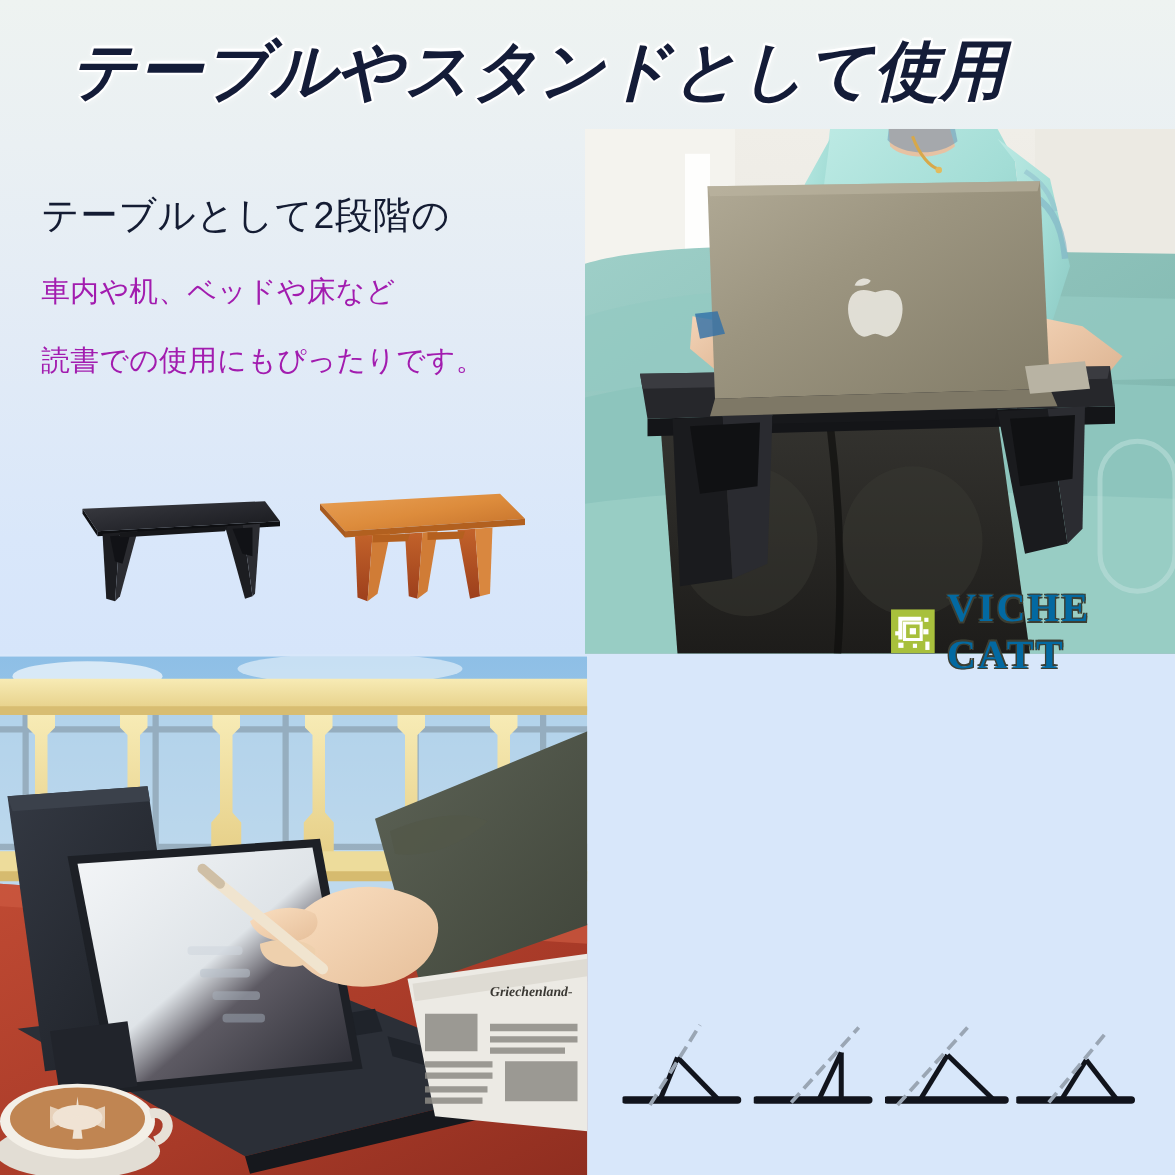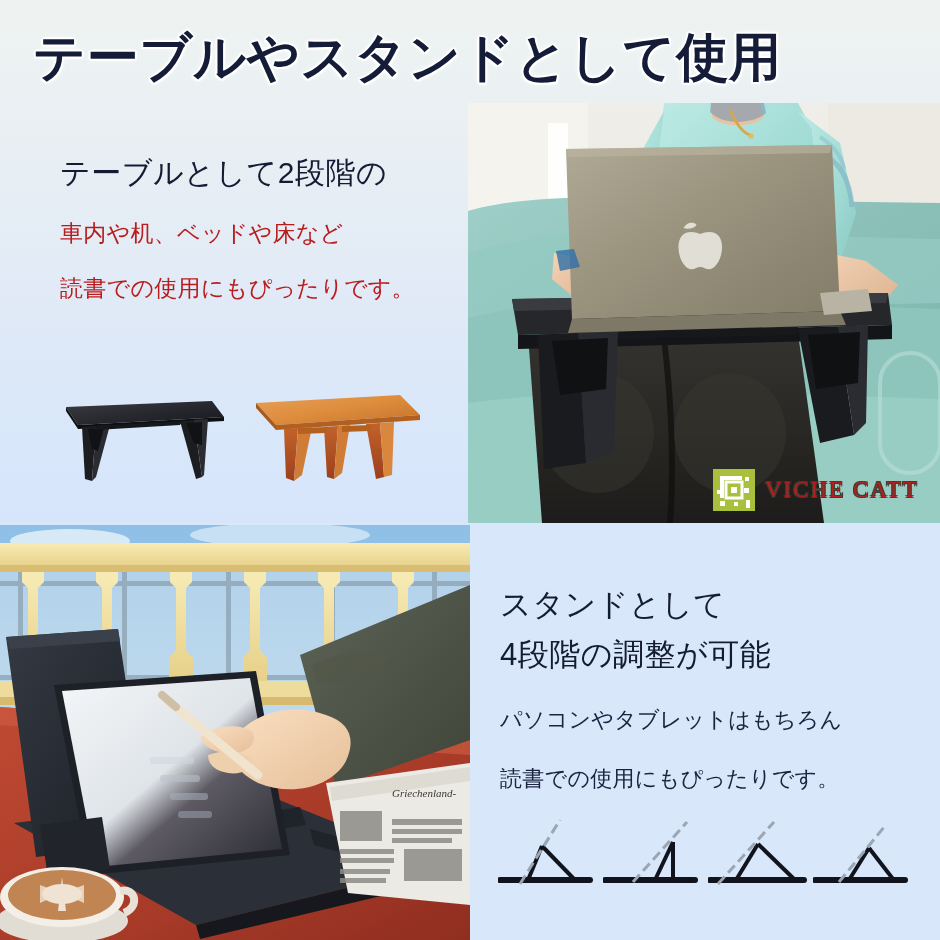--- a/index.html
+++ b/index.html
@@ -7,48 +7,48 @@
        font-family:"Liberation Sans","DejaVu Sans",sans-serif;}
   .canvas{position:relative;width:940px;height:940px;overflow:hidden;}
 
   
   .bg-topleft{position:absolute;left:0;top:0;width:940px;height:525px;
       background:linear-gradient(180deg,#eef3f1 0%,#eaf0f3 22%,#e2ebf6 52%,#d9e7fa 82%,#d6e5fa 100%);}
   .bg-bottomright{position:absolute;left:470px;top:523px;width:470px;height:417px;background:#d8e7fa;}
   .bg-bottomleftpad{position:absolute;left:0;top:523px;width:470px;height:417px;background:#d8e7fa;}
 
   
-  .main-title{position:absolute;left:33px;top:28px;font-size:52px;line-height:1.12;
+  .main-title{position:absolute;left:56px;top:28px;font-size:52px;line-height:1.12;
       font-weight:bold;color:#141c38;letter-spacing:0.5px;white-space:nowrap;
       text-shadow:
          2px 0 0 #fff,-2px 0 0 #fff,0 2px 0 #fff,0 -2px 0 #fff,
          1.5px 1.5px 0 #fff,-1.5px 1.5px 0 #fff,1.5px -1.5px 0 #fff,-1.5px -1.5px 0 #fff,
-         0 0 7px rgba(255,255,255,.95);}
-
-  
-  .left-block{position:absolute;left:60px;top:150px;width:400px;}
+         0 0 7px rgba(255,255,255,.95); font-style: italic;}
+
+  
+  .left-block{position:absolute;left:33px;top:150px;width:400px;}
   .lead{font-size:30px;line-height:1.55;color:#141c33;letter-spacing:0.5px;}
-  .sub{margin-top:18px;font-size:23px;line-height:1.62;color:#b91c1c;letter-spacing:0.3px;}
+  .sub{margin-top:18px;font-size:23px;line-height:1.62;color:#a21caf;letter-spacing:0.3px;}
 
   
   .tables{position:absolute;left:52px;top:385px;width:380px;height:105px;}
   .tbl{position:absolute;top:0;}
   .tbl svg{display:block;}
 
   
   .photo{position:absolute;overflow:hidden;}
   .photo-topright{left:468px;top:103px;width:472px;height:420px;}
-  .photo-bottomleft{left:0px;top:525px;width:470px;height:415px;}
+  .photo-bottomleft{left:0px;top:525px;width:470px;height:415px;font-weight:bold;}
   .ph-svg{display:block;width:100%;height:100%;}
 
   
   .watermark{position:absolute;left:712px;top:468px;display:flex;align-items:center;gap:9px;}
   .wm-mark{width:44px;height:44px;display:block;}
-  .wm-text{font-family:"Liberation Serif","DejaVu Serif",serif;font-size:23px;font-weight:normal;
-      color:#b91c1c;letter-spacing:2px;
+  .wm-text{font-family:"Liberation Serif","DejaVu Serif",serif;font-size:32px;font-weight:bold;
+      color:#0369a1;letter-spacing:2px;
       text-shadow:1px 1px 0 #3c3f34,-1px -1px 0 #3c3f34,1px -1px 0 #3c3f34,-1px 1px 0 #3c3f34;}
 
   
   .right-block{position:absolute;left:500px;top:580px;width:420px;}
   .r-lead{font-size:31px;line-height:1.62;color:#141c33;letter-spacing:0.5px;}
   .r-sub{margin-top:22px;font-size:22px;line-height:1.64;color:#1a2340;letter-spacing:0.3px;}
 
   
   .steps{position:absolute;left:498px;top:818px;width:420px;height:80px;display:flex;gap:0px;}
   .step{width:105px;height:80px;}
@@ -345,26 +345,20 @@
       <g fill="#f5ece0" opacity=".92">
         <ellipse cx="62" cy="369" rx="20" ry="10"></ellipse>
         <path d="M62 352 L66 386 L58 386 Z"></path>
         <path d="M40 360 L62 368 L40 378 Z" opacity=".8"></path>
         <path d="M84 360 L62 368 L84 378 Z" opacity=".8"></path>
       </g>
       <path d="M120 366 C136 362 140 382 124 388" stroke="#e7e1d7" stroke-width="8" fill="none"></path>
     </svg>
   </div>
 
-  <div class="right-block">
-    <div class="r-lead">スタンドとして</div>
-    <div class="r-lead">4段階の調整が可能</div>
-    <div class="r-sub">パソコンやタブレットはもちろん</div>
-    <div class="r-sub">読書での使用にもぴったりです。</div>
-  </div>
 
   <div class="steps">
 
     <div class="step">
       <svg width="105" height="80" viewBox="0 0 105 80">
         <line x1="2" y1="62" x2="92" y2="62" stroke="#11141c" stroke-width="6" stroke-linecap="round"></line>
         <line x1="30" y1="62" x2="44" y2="28" stroke="#11141c" stroke-width="4"></line>
         <line x1="44" y1="28" x2="76" y2="61" stroke="#11141c" stroke-width="4"></line>
         <line x1="22" y1="66" x2="62" y2="2" stroke="#9aa6b4" stroke-width="3" stroke-dasharray="10 5"></line>
       </svg>

